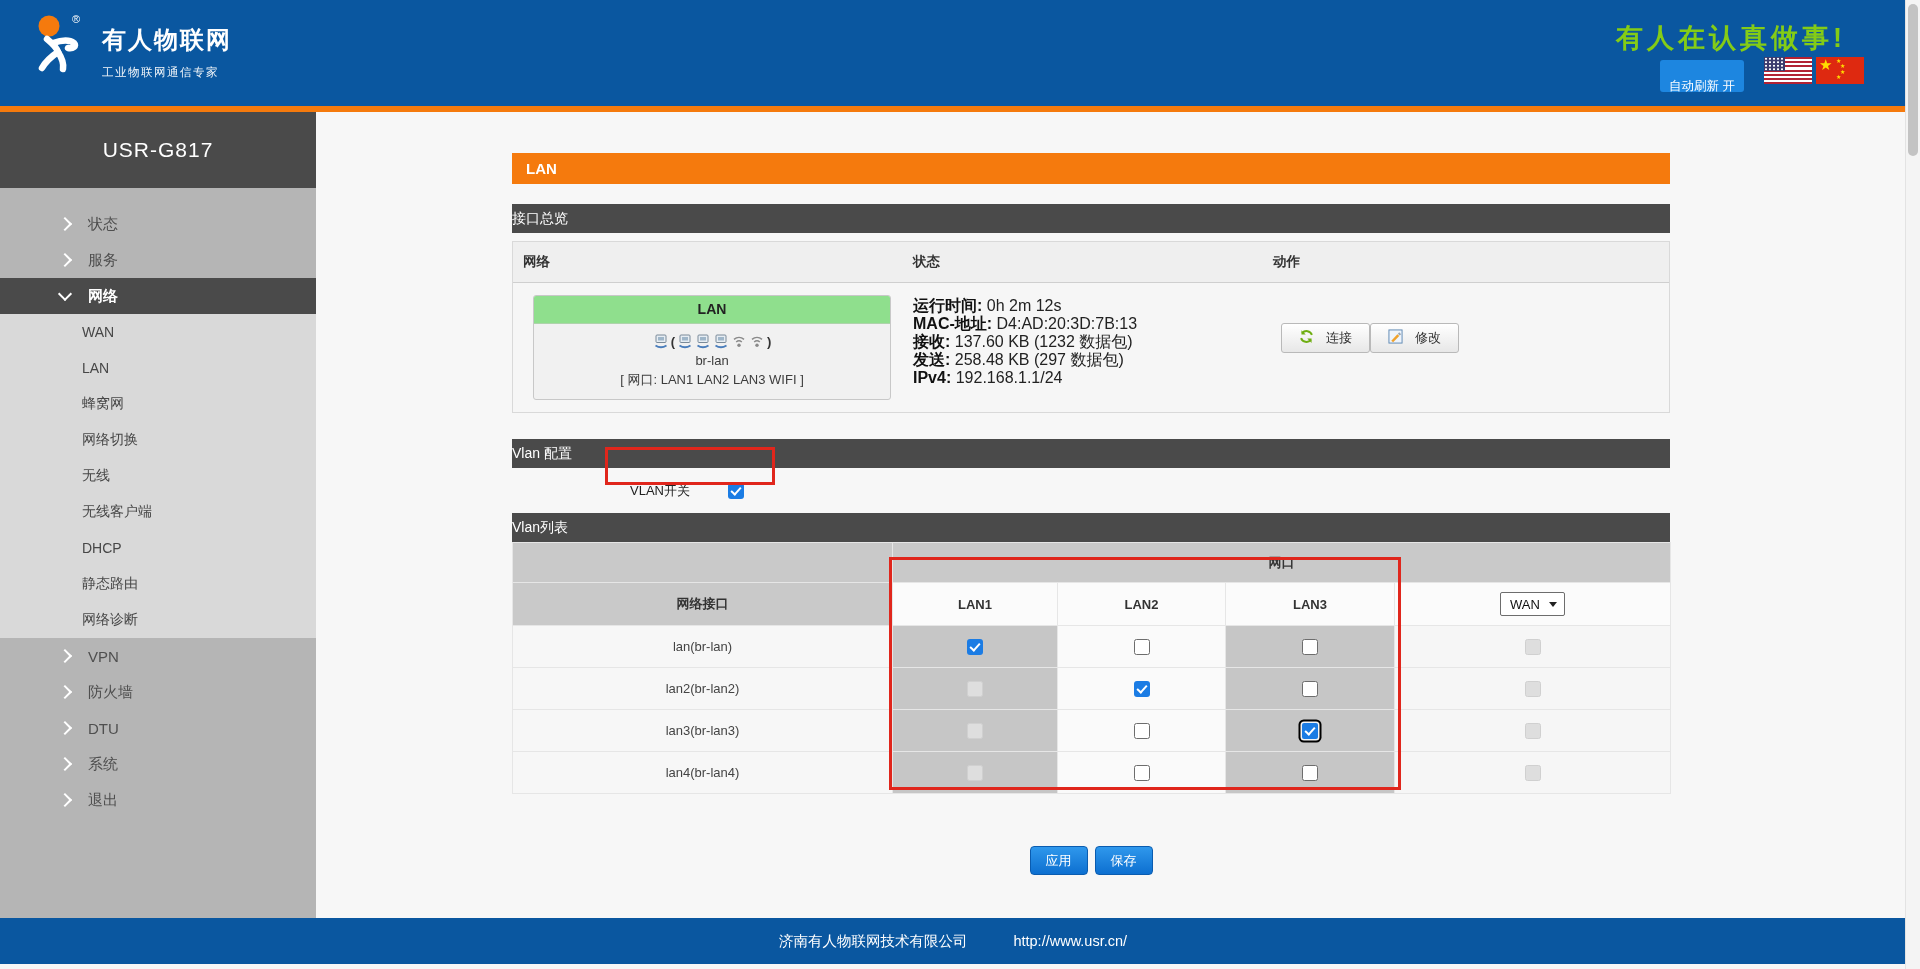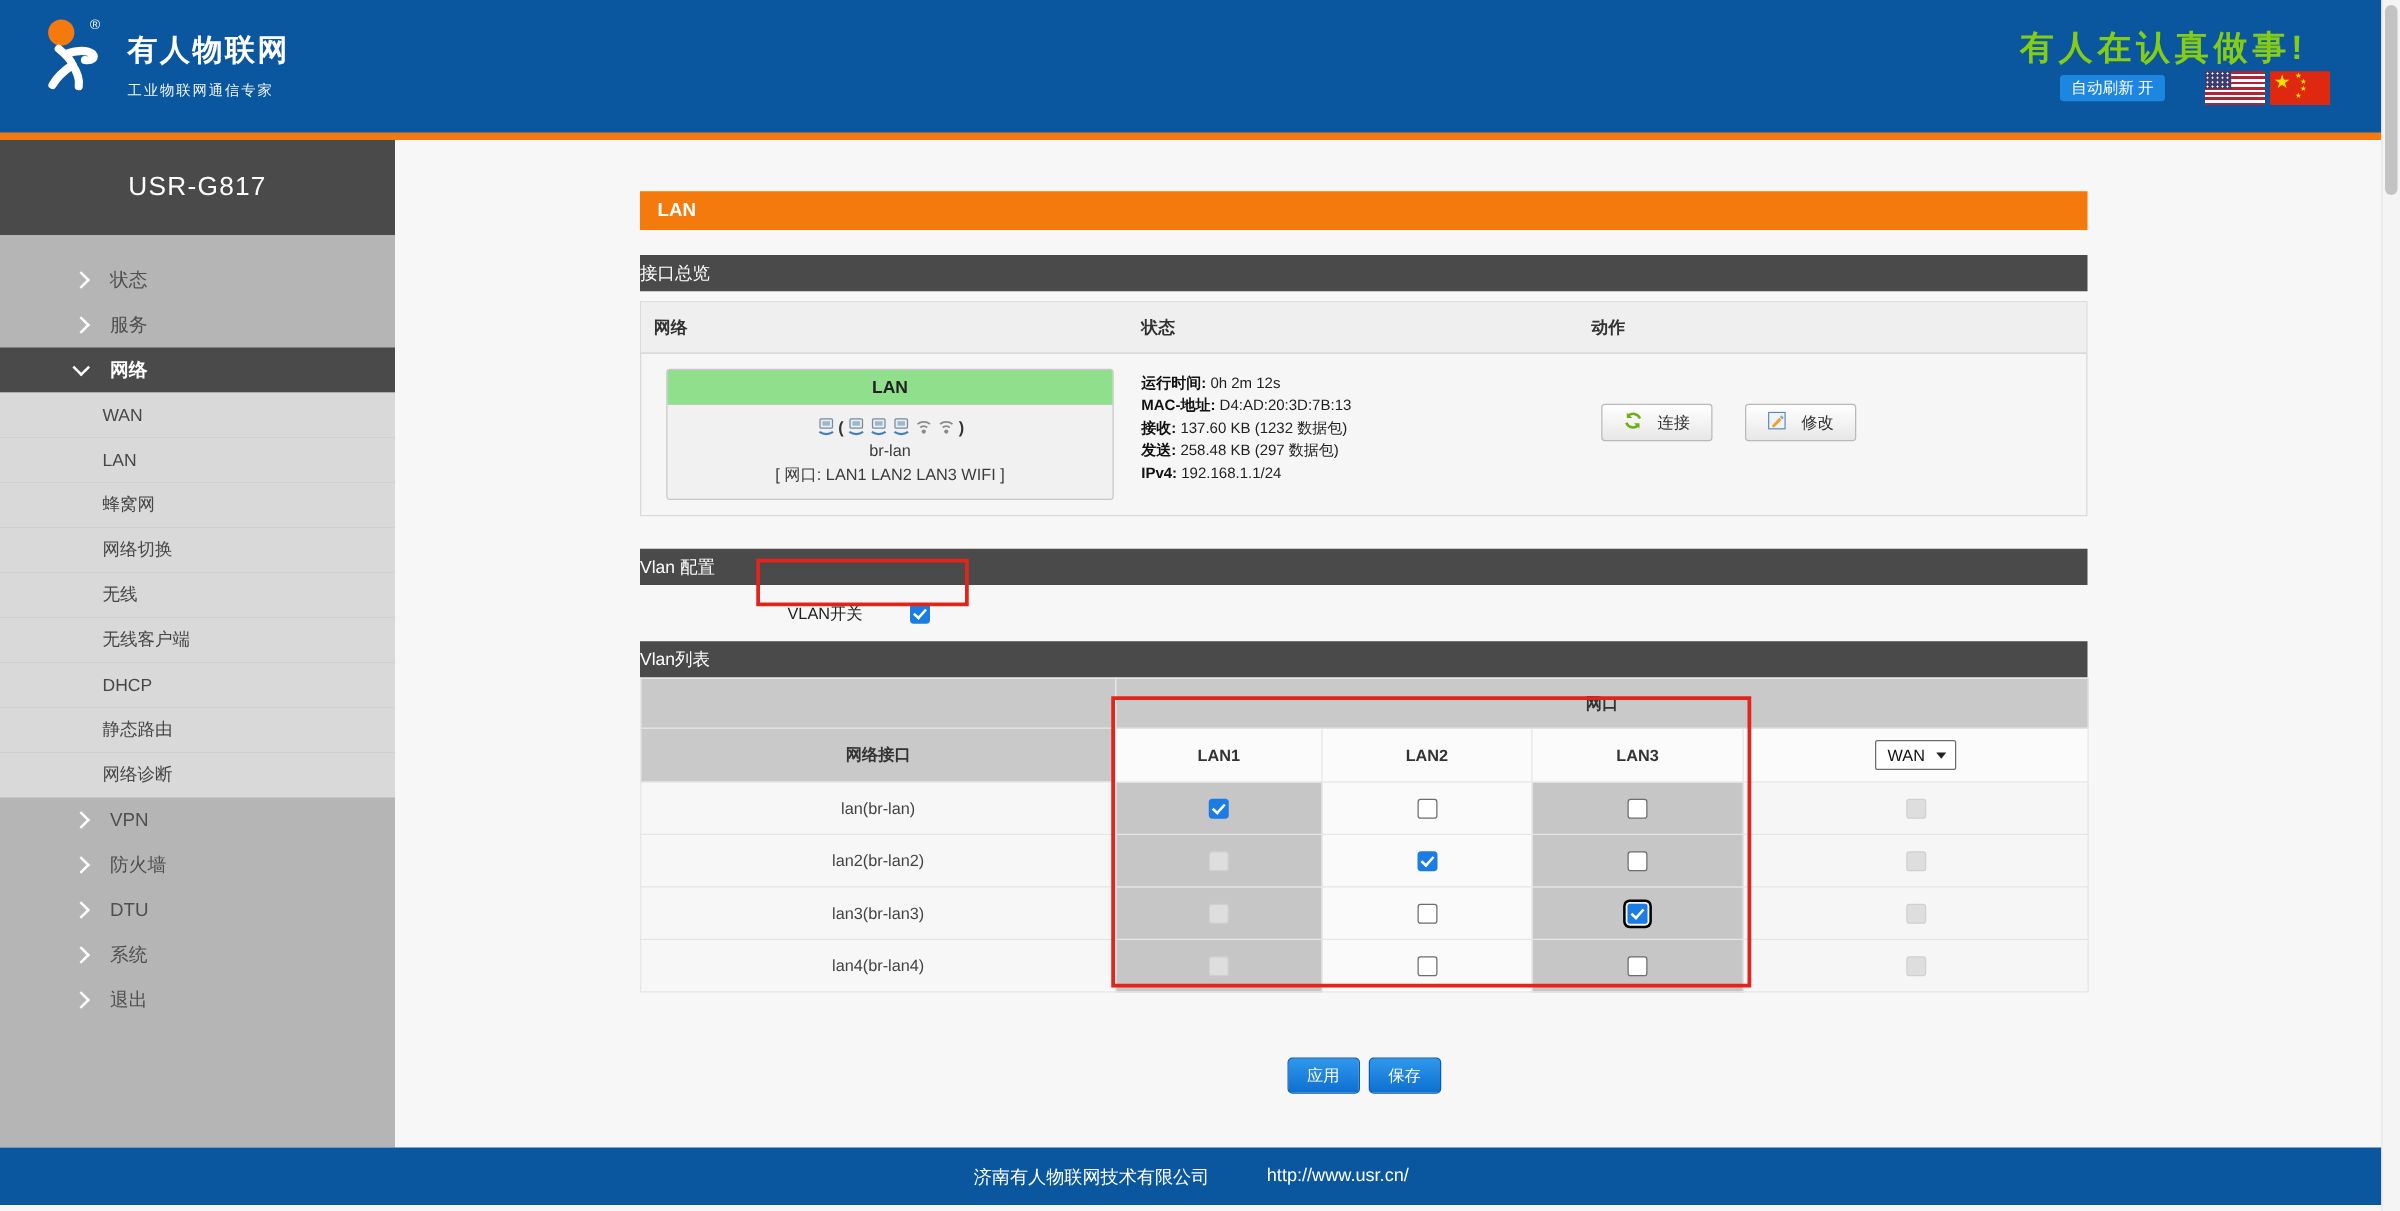--- a/index.html
+++ b/index.html
@@ -8,21 +8,21 @@
     font-family:"Liberation Sans","DejaVu Sans",sans-serif;
     background:#f7f7f7;
   }
   
   .header{position:absolute;left:0;top:0;right:14px;height:106px;background:#0a57a0;border-bottom:6px solid #f57a0d;z-index:2}
   .logo-wrap{position:absolute;left:22px;top:10px;display:flex;align-items:flex-start}
   .logo-text{margin-left:14px;color:#fff}
   .logo-title{font-size:24px;font-weight:bold;letter-spacing:2px;margin-top:14px}
   .logo-sub{font-size:11.5px;letter-spacing:1.5px;margin-top:9px;opacity:.95}
   .slogan{position:absolute;right:60px;top:20px;color:#84cc16;font-size:27px;font-weight:bold;letter-spacing:4px}
-  .auto-refresh{position:absolute;right:174px;top:60px;height:21px;line-height:21px;padding:0 9px;background:#1d86e0;color:#fff;font-size:12.5px;border-radius:3px;border:none;cursor:pointer}
+  .auto-refresh{position:absolute;right:162px;top:60px;height:21px;line-height:21px;padding:16px 9px;background:#1d86e0;color:#fff;font-size:12.5px;border-radius:3px;border:none;cursor:pointer}
   .flag{position:absolute;top:57px;width:48px;height:27px;cursor:pointer;overflow:hidden}
   .flag-us{right:94px;background:repeating-linear-gradient(180deg,#b22234 0 2.1px,#ffffff 2.1px 4.2px)}
   .flag-us .canton{position:absolute;left:0;top:0;width:21px;height:14px;background:#3c3b6e;
     background-image:radial-gradient(#fff 0.7px,transparent 1px);background-size:4px 3.5px}
   .flag-cn{right:42px;background:#de2910;color:#ffde00}
   .flag-cn .big-star{position:absolute;left:3px;top:-1px;font-size:15px}
   .flag-cn .s{position:absolute;font-size:6px}
   
   .scrollbar{position:absolute;right:0;top:0;width:14px;height:969px;background:#f4f4f4;border-left:1px solid #e3e3e3;z-index:9}
   .scroll-thumb{position:absolute;left:2px;top:4px;width:10px;height:152px;background:#c3c3c3;border-radius:5px}
@@ -47,23 +47,23 @@
   .ov-head{display:flex;height:40px;background:#efefef;border-bottom:1px solid #cfcfcf;align-items:center;font-weight:bold;font-size:13.5px;color:#333}
   .ov-c1{width:400px;box-sizing:border-box;padding-left:10px}
   .ov-c2{width:360px;box-sizing:border-box}
   .ov-c3{flex:1;box-sizing:border-box}
   .ov-body{display:flex;padding:8px 0 12px}
   .iface-card{margin-left:10px;margin-top:4px;width:356px;border:1px solid #c8c8c8;border-radius:3px;background:#f1f1f1;text-align:center;align-self:flex-start}
   .iface-head{background:#8fdf8d;font-weight:bold;font-size:14px;color:#222;height:27px;line-height:27px;border-bottom:1px solid #aed3ab;border-radius:2px 2px 0 0}
   .iface-body{padding:7px 4px 10px;font-size:13px;color:#3c3c3c;line-height:19px}
   .icon-row{display:flex;align-items:center;justify-content:center;gap:2px;height:20px;font-weight:bold;color:#333}
   .icon-row svg{display:block}
-  .status-list{padding-top:6px;font-size:12px;color:#222;line-height:18px}
+  .status-list{padding-top:6px;font-size:16px;color:#222;line-height:18px}
   .status-list b{color:#111}
-  .actions{display:flex;align-items:center;gap:26px;padding-left:8px;margin-top:32px}
+  .actions{display:flex;align-items:center;gap:0;padding-left:8px;margin-top:32px}
   .btn-gray{display:inline-flex;align-items:center;gap:12px;height:30px;padding:0 17px;border:1px solid #b9b9b9;border-radius:3px;background:linear-gradient(#ffffff,#e7e7e7);font-size:13px;color:#333;cursor:pointer;font-family:inherit}
   
   .switch-row{height:45px;display:flex;align-items:center;padding-left:118px;font-size:13px;color:#222;background:#f7f7f7}
   .switch-row .lbl{width:98px}
   
   .cb{width:16px;height:16px;display:inline-block;box-sizing:border-box;border-radius:3px;position:relative;vertical-align:middle}
   .cb.checked{background:#1b7ce4;cursor:pointer}
   .cb.checked::after{content:"";position:absolute;left:5px;top:2px;width:4px;height:8px;border:solid #fff;border-width:0 2px 2px 0;transform:rotate(42deg)}
   .cb.unchecked{background:#fff;border:1.5px solid #6d6d6d;border-radius:2.5px;cursor:pointer}
   .cb.disabled{background:#dedede;border:1px solid #d0d0d0;border-radius:2.5px}

